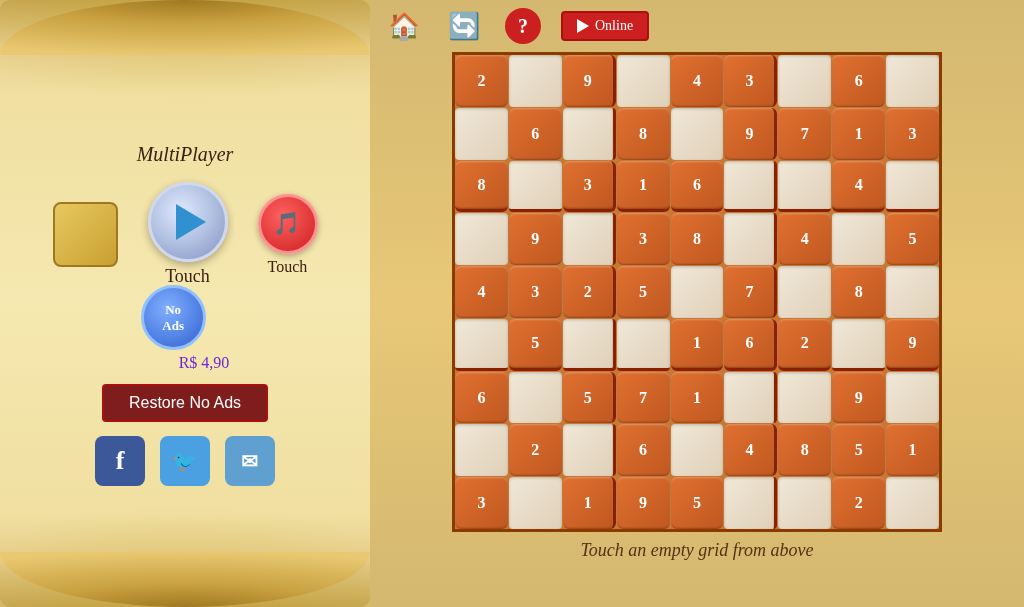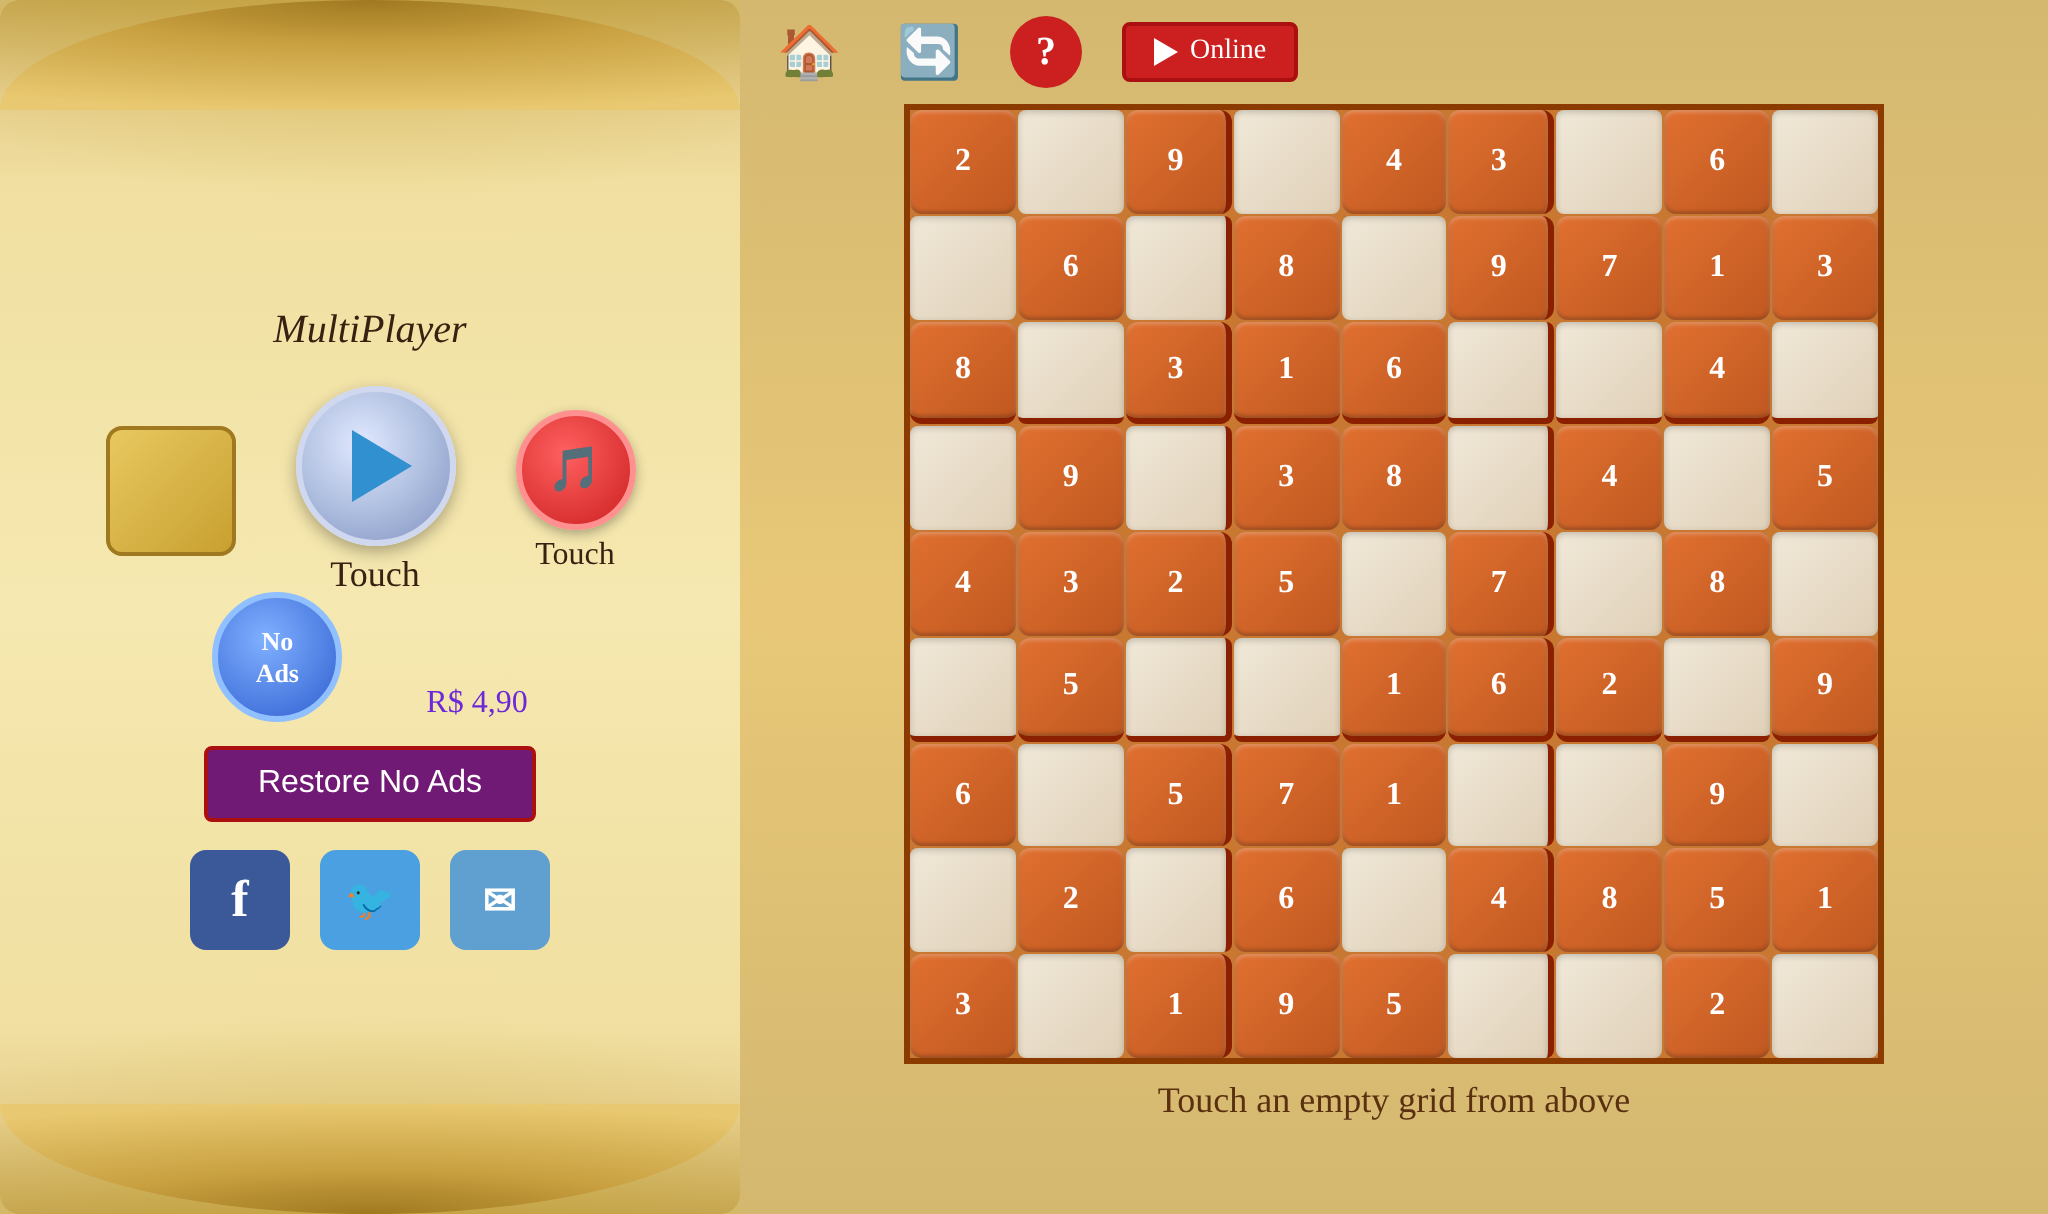--- a/index.html
+++ b/index.html
@@ -168,21 +168,21 @@
     }
 
     .price-text {
       font-size: 16px;
       color: #6d28d9;
       text-align: center;
       margin-left: 38px;
     }
 
     .restore-btn {
-      background: #701a75;
+      background: #7f1d1d;
       color: white;
       border: 2px solid #aa1010;
       padding: 8px 25px;
       font-size: 16px;
       cursor: pointer;
       border-radius: 4px;
       margin-top: 4px;
     }
 
     .social-row {
@@ -312,20 +312,21 @@
       box-shadow: inset 0 1px 2px rgba(255,255,255,0.3), inset 0 -1px 2px rgba(0,0,0,0.3);
     }
 
     .cell.empty {
       background: linear-gradient(135deg, #f0e8d8, #e0d0b8);
       border-radius: 4px;
       box-shadow: inset 0 1px 3px rgba(0,0,0,0.2);
     }
 
     .hint-text {
+      font-style: italic;
       font-size: 18px;
       color: #5a3010;
       text-align: center;
       padding: 8px 0 4px;
     }
 
     .grid-wrapper {
       position: relative;
       display: inline-block;
     }
@@ -349,21 +350,21 @@
       </div>
 
       <div style="display:flex;flex-direction:column;align-items:center;gap:4px;">
         <div class="music-btn">
           <span>🎵</span>
         </div>
         <span class="label-text">Touch</span>
       </div>
     </div>
 
-    <div style="display:flex;flex-direction:row;align-items:flex-end;gap:4px;margin-top:-10px;">
+    <div style="display:flex;flex-direction:column;align-items:flex-start;gap:4px;margin-top:-10px;">
       <div class="no-ads-btn">
         <span>No<br>Ads</span>
       </div>
       <span class="price-text">R$ 4,90</span>
     </div>
 
     <button class="restore-btn">Restore No Ads</button>
 
     <div class="social-row">
       <div class="social-btn fb-btn">

